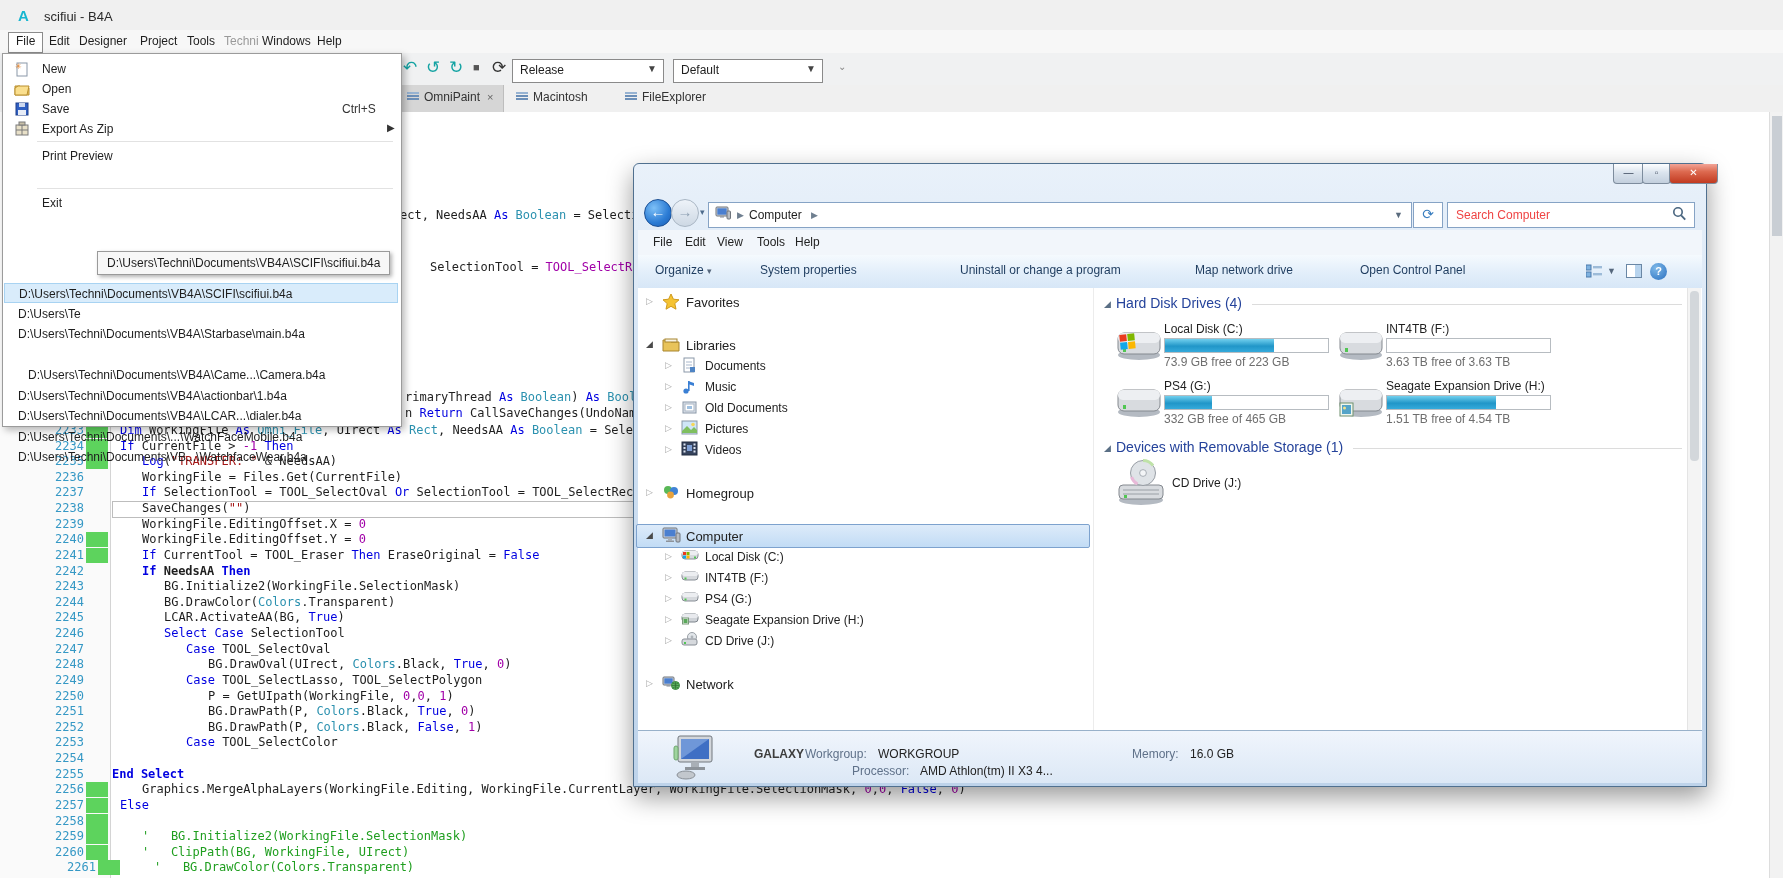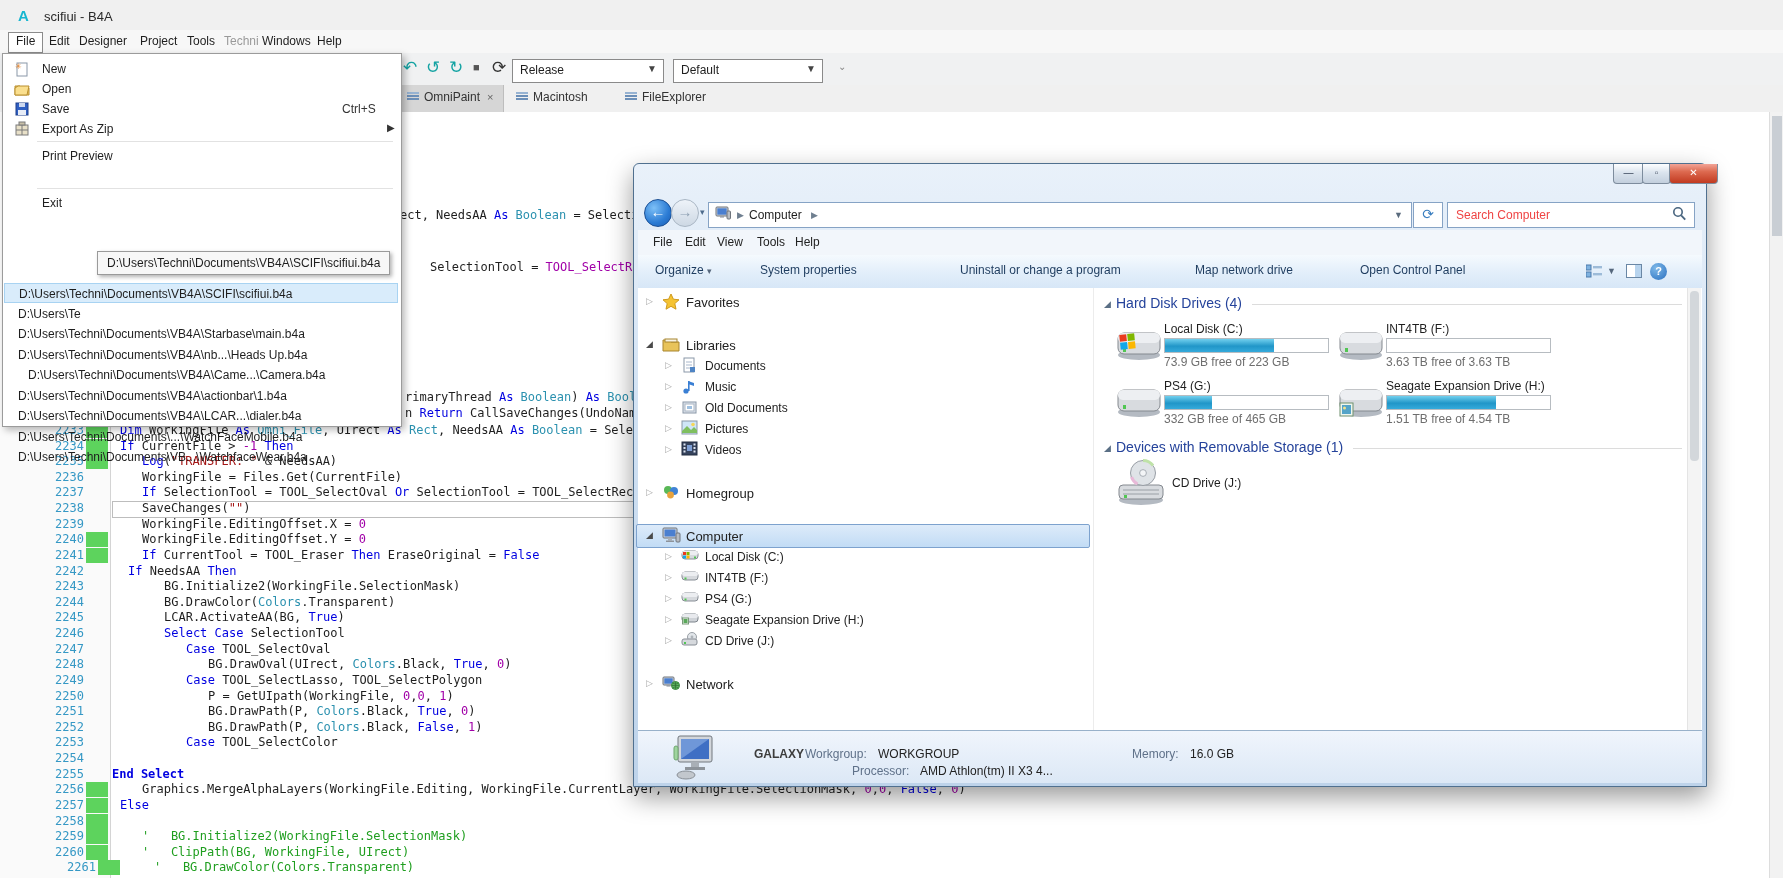--- a/index.html
+++ b/index.html
@@ -187,21 +187,21 @@
           <span class="marker"></span>
           <span class="codeline" style="padding-left: 30px;"><span class="tk-p">WorkingFile.EditingOffset.Y = </span><span class="tk-n">0</span></span>
         </div>
         <div class="code-row" style="top: 435.96px;">
           <span class="lnum">2241</span>
           <span class="marker"></span>
           <span class="codeline" style="padding-left: 30px;"><span class="tk-k">If</span><span class="tk-p"> CurrentTool = TOOL_Eraser </span><span class="tk-k">Then</span><span class="tk-p"> EraseOriginal = </span><span class="tk-k">False</span></span>
         </div>
         <div class="code-row" style="top: 451.58px;">
           <span class="lnum">2242</span>
-          <span class="codeline" style="padding-left: 16px;"><span class="tk-k">If</span><span class="tk-p"> NeedsAA </span><span class="tk-k">Then</span></span>
+          <span class="codeline" style="padding-left: 30px; font-weight: bold;"><span class="tk-k">If</span><span class="tk-p"> NeedsAA </span><span class="tk-k">Then</span></span>
         </div>
         <div class="code-row" style="top: 467.2px;">
           <span class="lnum">2243</span>
           <span class="codeline" style="padding-left: 52px;"><span class="tk-p">BG.Initialize2(WorkingFile.SelectionMask)</span></span>
         </div>
         <div class="code-row" style="top: 482.82px;">
           <span class="lnum">2244</span>
           <span class="codeline" style="padding-left: 52px;"><span class="tk-p">BG.DrawColor(</span><span class="tk-t">Colors</span><span class="tk-p">.Transparent)</span></span>
         </div>
         <div class="code-row" style="top: 498.44px;">
@@ -662,23 +662,20 @@
       </div>
       <div class="ritem sel" style="top: 229px;">
         <span class="lbl">D:\Users\Techni\Documents\VB4A\SCIFI\scifiui.b4a</span>
       </div>
       <div class="ritem" style="top: 249.5px;">
         <span class="lbl">D:\Users\Te</span>
       </div>
       <div class="ritem" style="top: 270px;">
         <span class="lbl">D:\Users\Techni\Documents\VB4A\Starbase\main.b4a</span>
       </div>
-      <div class="ritem" style="top: 290.5px;">
-        <span class="lbl">D:\Users\Techni\Documents\VB4A\nb...\Heads Up.b4a</span>
-      </div>
       <div class="ritem" style="top: 311px; margin-left: 10px;">
         <span class="lbl">D:\Users\Techni\Documents\VB4A\Came...\Camera.b4a</span>
       </div>
       <div class="ritem" style="top: 331.5px;">
         <span class="lbl">D:\Users\Techni\Documents\VB4A\actionbar\1.b4a</span>
       </div>
       <div class="ritem" style="top: 352px;">
         <span class="lbl">D:\Users\Techni\Documents\VB4A\LCAR...\dialer.b4a</span>
       </div>
       <div class="ritem" style="top: 372.5px;">

